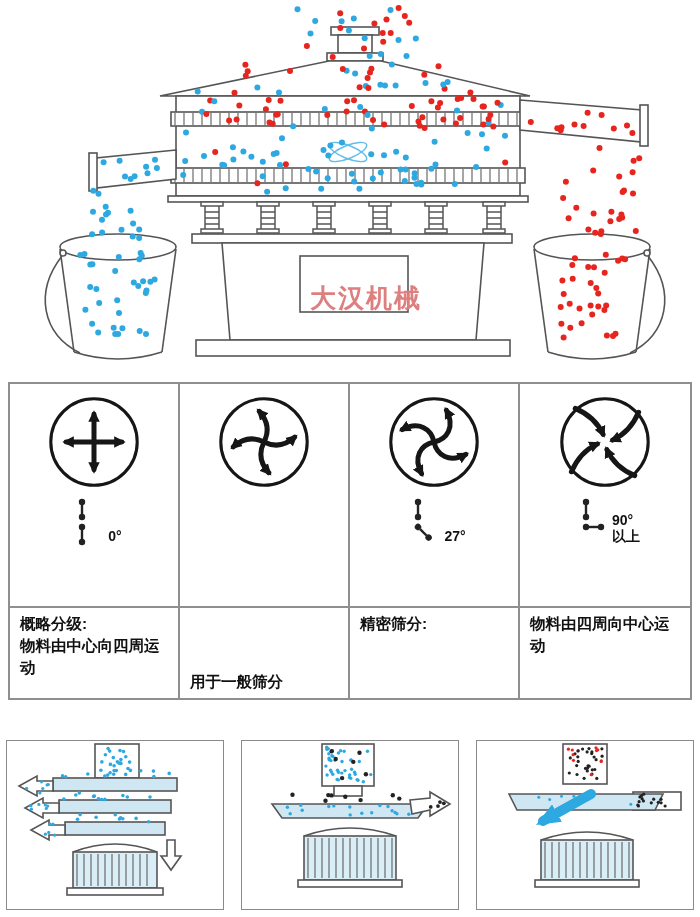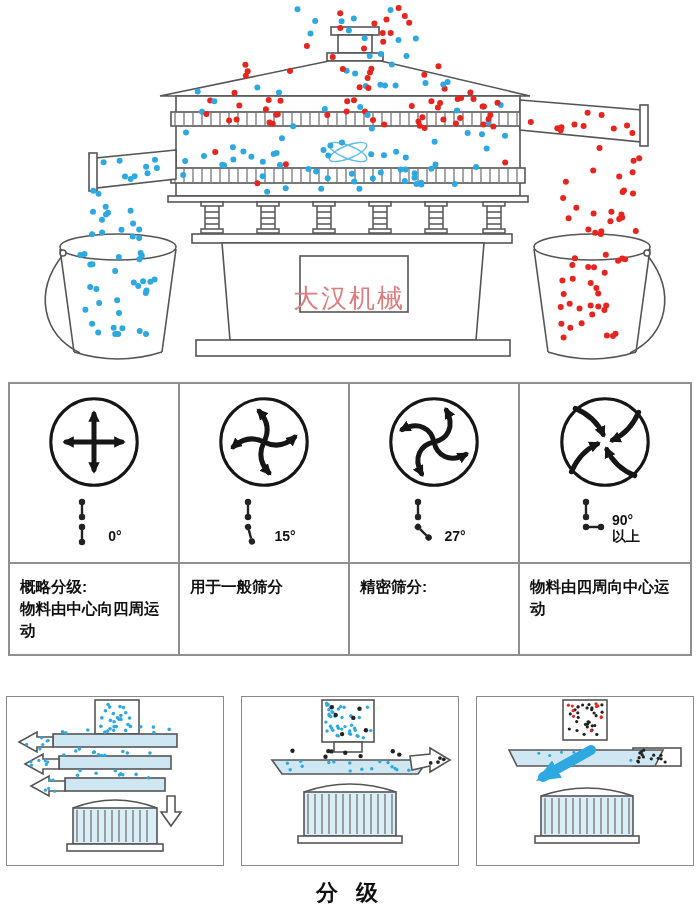--- a/index.html
+++ b/index.html
@@ -2,44 +2,44 @@
 <html style="--blue: #2ea8e0; --red: #e6251f; --lblue: #daeef8; --deck: #cfe7f3; --border: #8f8f8f; --wm: #dd7f7f;"><head>
 <meta charset="utf-8">
 <style>
   *{margin:0;padding:0;box-sizing:border-box}
   html,body{background:#fff}
   body{width:700px;height:917px;position:relative;overflow:hidden;
        font-family:"Liberation Sans","DejaVu Sans",sans-serif;color:#111}
   .machine{position:relative;width:700px;height:380px}
   .machine svg{position:absolute;left:0;top:0}
   .ln{stroke:#555;stroke-width:1.6}
-  .watermark{position:absolute;left:286px;top:281px;width:126px;text-align:center;
-             font-size:26px;font-weight:normal;color:var(--wm);letter-spacing:2px;pointer-events:none}
+  .watermark{position:absolute;left:296px;top:281px;width:126px;text-align:right;
+             font-size:26px;font-weight:bold;color:var(--wm);letter-spacing:2px;pointer-events:none}
   .st-blue{stroke:var(--blue);fill:none}
   .st-blue2{stroke:var(--blue);stroke-width:10;stroke-linecap:round}
   .fl-blue{fill:var(--blue)}
   .fl-deck{fill:var(--deck)}
   .fl-tank{fill:var(--lblue)}
   
   .angle-table{margin:2px 8px 0;border:2px solid var(--border);display:grid;
                grid-template-columns:1fr 1fr 1fr 1fr;background:#fff}
   .acol{border-right:2px solid var(--border);display:flex;flex-direction:column}
   .acol:last-child{border-right:none}
-  .icon-cell{height:180px;border-bottom:2px solid var(--border);display:flex;
+  .icon-cell{height:224px;border-bottom:2px solid var(--border);display:flex;
              flex-direction:column;align-items:center;padding-top:10px}
   .motion-circle{width:96px;height:96px}
   .ic{fill:none;stroke:#161616;stroke-width:3.2}
   .ia{stroke:#161616;stroke-width:5.2;stroke-linecap:round;fill:none}
   .iw line{stroke:#222;stroke-width:2.4}
   .iw circle{fill:#222}
   .indicator{display:flex;align-items:flex-end;margin-top:4px}
   .indicator svg{width:40px;height:58px}
   .angle-label{font-size:14px;font-weight:bold;line-height:1.15;padding-bottom:8px;margin-left:2px}
-  .text-cell{flex:1;min-height:90px;padding:12px 10px;font-size:15.5px;font-weight:bold;line-height:1.42}
-  .text-cell.vcenter{display:flex;align-items:flex-start}
+  .text-cell{flex:1;min-height:90px;padding:5px 10px;font-size:15.5px;font-weight:bold;line-height:1.42}
+  .text-cell.vcenter{display:flex;align-items:flex-end}
   .th{display:block}
   
   .figures{display:flex;justify-content:center;gap:17px;margin-top:40px}
   .figure-box{width:218px;height:170px;border:1px solid #8a8a8a;background:#fff}
   .figure-box svg{width:216px;height:166px;display:block;margin:1px auto 0}
   .figure-labels{display:flex;justify-content:center;gap:17px;margin-top:12px}
   .figure-label{width:218px;text-align:center;font-size:22px;font-weight:bold;letter-spacing:6px}
 </style>
 </head>
 <body>
@@ -552,35 +552,20 @@
             </marker>
           </defs>
         <circle cx="50" cy="50" r="45" class="ic"></circle>
         <g class="ia">
           <path d="M50,50 C56,38 54,28 45,18" marker-end="url(#m15)"></path>
           <path d="M50,50 C56,38 54,28 45,18" transform="rotate(90 50 50)" marker-end="url(#m15)"></path>
           <path d="M50,50 C56,38 54,28 45,18" transform="rotate(180 50 50)" marker-end="url(#m15)"></path>
           <path d="M50,50 C56,38 54,28 45,18" transform="rotate(270 50 50)" marker-end="url(#m15)"></path>
         </g>
       </svg>
-      <div class="indicator">
-        <svg viewBox="0 0 40 58">
-          <g class="iw">
-            <circle cx="16" cy="8" r="3.2"></circle>
-              <line x1="16" y1="11" x2="16" y2="20"></line>
-              <circle cx="16" cy="23" r="3.2"></circle>
-            <g transform="rotate(-15 16 33)">
-                <circle cx="16" cy="33" r="3.2"></circle>
-                <line x1="16" y1="36" x2="16" y2="45"></line>
-                <circle cx="16" cy="48" r="3.2"></circle>
-              </g>
-          </g>
-        </svg>
-        <div class="angle-label"><span>15°</span></div>
-      </div>
     </div>
     <div class="text-cell vcenter">
       <span>用于一般筛分</span>
     </div>
   </div>
 
   <div class="acol">
     <div class="icon-cell">
       <svg class="motion-circle" viewBox="0 0 100 100">
         <defs>

